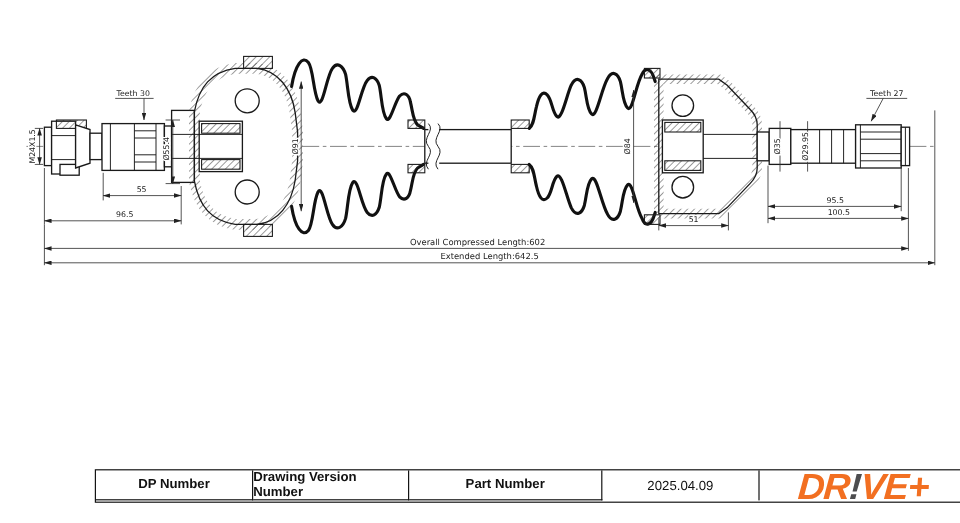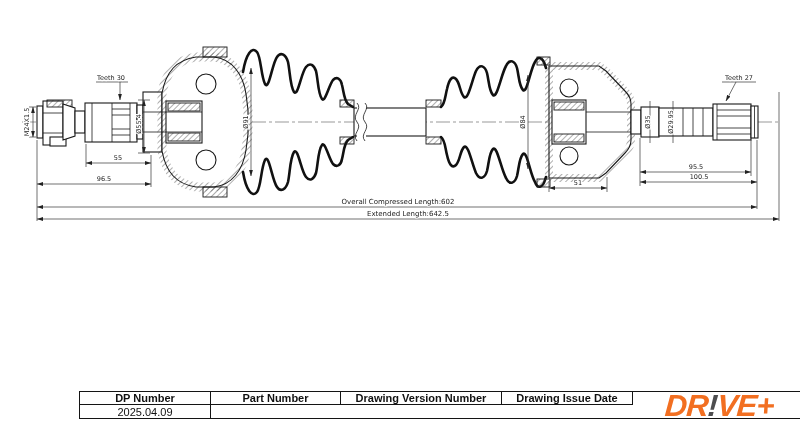--- a/index.html
+++ b/index.html
@@ -194,23 +194,22 @@
       <text class="len-label" x="398" y="204" text-anchor="middle">Overall Compressed Length:602</text>
 
       <line class="dimline" x1="779" y1="92" x2="779" y2="221"></line>
       <line class="dimline" x1="37" y1="219" x2="779" y2="219" marker-start="url(#arr)" marker-end="url(#arr)"></line>
       <text class="len-label" x="408" y="216" text-anchor="middle">Extended Length:642.5</text>
     </g>
   </svg>
 
   <div class="tblock">
     <div class="cell head">DP Number</div>
+    <div class="cell head">Drawing Version Number</div>
     <div class="cell head">Part Number</div>
-    <div class="cell head">Drawing Version Number</div>
-    <div class="cell head">Drawing Issue Date</div>
     <div class="cell logo">
       <span class="logo-text">
         <span style="color:#F26F21">DR</span><span style="color:#4D4D4F">!</span><span style="color:#F26F21">VE+</span>
       </span>
     </div>
     <div class="cell val">2025.04.09</div>
   </div>
 </div>
 
 </body></html>

